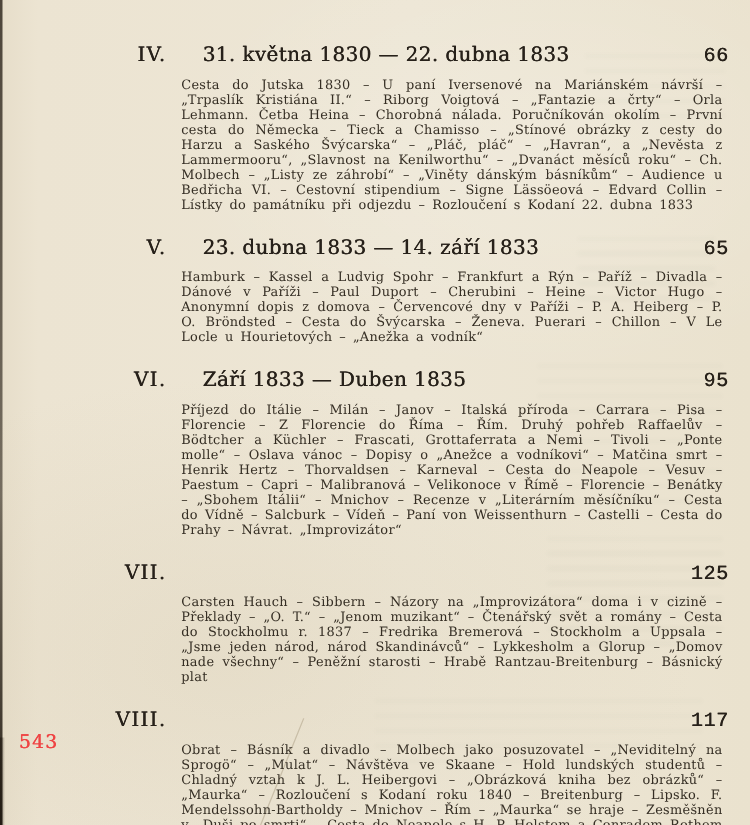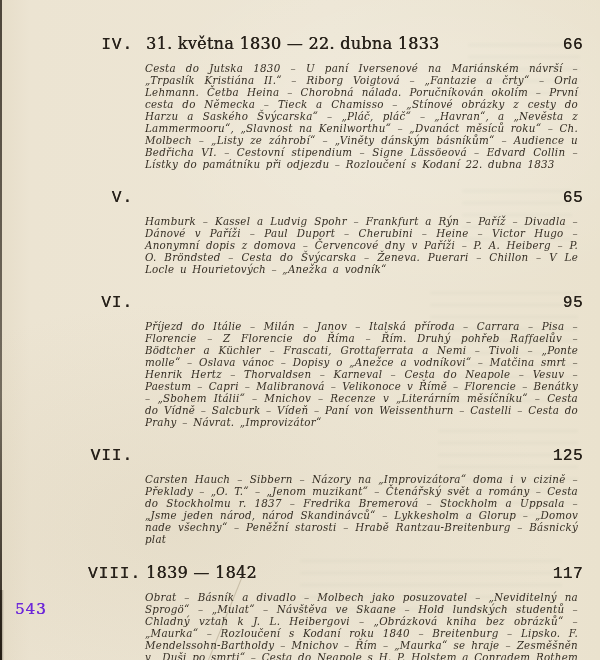--- a/index.html
+++ b/index.html
@@ -28,30 +28,30 @@
   .g4{left:438px;top:430px;width:140px;height:88px;}
   .g5{left:300px;top:560px;width:262px;height:58px;}
   .crease{position:absolute;left:208px;bottom:0;width:1px;height:92px;
     background:rgba(120,100,70,.28);transform:rotate(22deg);transform-origin:bottom;}
 
   .content{position:relative;padding:34px 17px 0 88px;}
 
   .section{margin-bottom:18px;}
   .heading{display:flex;align-items:baseline;font-size:16px;line-height:20px;
     color:#27211a;text-shadow:.3px 0 0 currentColor;}
-  .numeral{width:45px;text-align:right;letter-spacing:1px;flex:none;font-family:Liberation Mono, monospace;}
-  .title{margin-left:13px;letter-spacing:.3px;white-space:nowrap;text-align:right;}
+  .numeral{width:45px;text-align:right;letter-spacing:1px;flex:none;}
+  .title{margin-left:29px;letter-spacing:.3px;white-space:nowrap;text-align:right;}
   .pageno{margin-left:auto;letter-spacing:.5px;font-family:Liberation Mono, monospace;}
 
   .desc{margin:7px auto 0 57px;width:433px;
-    font-style:italic;font-size:10.3px;line-height:12px;
+    font-size:10.3px;line-height:12px;
     text-align:justify;color:#352e24;letter-spacing:.25px;word-spacing:2px;}
 
-  .folio{position:absolute;left:15px;top:600px;font-size:15px;
-    color:#6d28d9;text-shadow:.3px 0 0 currentColor;letter-spacing:1px;}
+  .folio{position:absolute;left:15px;top:584px;font-size:15px;
+    color:#ef4444;text-shadow:.3px 0 0 currentColor;letter-spacing:1px;}
 </style>
 </head>
 <body>
 
 <div class="edge-left"></div>
 <div class="edge-left-foot"></div>
 
 <div class="ghost g1"></div>
 <div class="ghost g2"></div>
 <div class="ghost g3"></div>
@@ -66,45 +66,46 @@
       <span class="numeral">IV.</span>
       <span class="title">31. května 1830 — 22. dubna 1833</span>
       <span class="pageno">66</span>
     </div>
     <p class="desc">Cesta do Jutska 1830 – U paní Iversenové na Mariánském návrší – „Trpaslík Kristiána II.“ – Riborg Voigtová – „Fantazie a črty“ – Orla Lehmann. Četba Heina – Chorobná nálada. Poručníkován okolím – První cesta do Německa – Tieck a Chamisso – „Stínové obrázky z cesty do Harzu a Saského Švýcarska“ – „Pláč, pláč“ – „Havran“, a „Nevěsta z Lammermooru“, „Slavnost na Kenilworthu“ – „Dvanáct měsíců roku“ – Ch. Molbech – „Listy ze záhrobí“ – „Viněty dánským básníkům“ – Audience u Bedřicha VI. – Cestovní stipendium – Signe Lässöeová – Edvard Collin – Lístky do památníku při odjezdu – Rozloučení s Kodaní 22. dubna 1833</p>
   </div>
 
   <div class="section">
     <div class="heading">
       <span class="numeral">V.</span>
+      <span class="title">23. dubna 1833 — 14. září 1833</span>
       <span class="pageno">65</span>
     </div>
     <p class="desc">Hamburk – Kassel a Ludvig Spohr – Frankfurt a Rýn – Paříž – Divadla – Dánové v Paříži – Paul Duport – Cherubini – Heine – Victor Hugo – Anonymní dopis z domova – Červencové dny v Paříži – P. A. Heiberg – P. O. Bröndsted – Cesta do Švýcarska – Ženeva. Puerari – Chillon – V Le Locle u Hourietových – „Anežka a vodník“</p>
   </div>
 
   <div class="section">
     <div class="heading">
       <span class="numeral">VI.</span>
+      <span class="title">Září 1833 — Duben 1835</span>
       <span class="pageno">95</span>
     </div>
     <p class="desc">Příjezd do Itálie – Milán – Janov – Italská příroda – Carrara – Pisa – Florencie – Z Florencie do Říma – Řím. Druhý pohřeb Raffaelův – Bödtcher a Küchler – Frascati, Grottaferrata a Nemi – Tivoli – „Ponte molle“ – Oslava vánoc – Dopisy o „Anežce a vodníkovi“ – Matčina smrt – Henrik Hertz – Thorvaldsen – Karneval – Cesta do Neapole – Vesuv – Paestum – Capri – Malibranová – Velikonoce v Římě – Florencie – Benátky – „Sbohem Itálii“ – Mnichov – Recenze v „Literárním měsíčníku“ – Cesta do Vídně – Salcburk – Vídeň – Paní von Weissenthurn – Castelli – Cesta do Prahy – Návrat. „Improvizátor“</p>
   </div>
 
   <div class="section">
     <div class="heading">
       <span class="numeral">VII.</span>
       <span class="pageno">125</span>
     </div>
     <p class="desc">Carsten Hauch – Sibbern – Názory na „Improvizátora“ doma i v cizině – Překlady – „O. T.“ – „Jenom muzikant“ – Čtenářský svět a romány – Cesta do Stockholmu r. 1837 – Fredrika Bremerová – Stockholm a Uppsala – „Jsme jeden národ, národ Skandinávců“ – Lykkesholm a Glorup – „Domov nade všechny“ – Peněžní starosti – Hrabě Rantzau-Breitenburg – Básnický plat</p>
   </div>
 
   <div class="section">
     <div class="heading">
       <span class="numeral">VIII.</span>
-      <span class="title">1839 — 1842</span>
       <span class="pageno">117</span>
     </div>
     <p class="desc">Obrat – Básník a divadlo – Molbech jako posuzovatel – „Neviditelný na Sprogö“ – „Mulat“ – Návštěva ve Skaane – Hold lundských studentů – Chladný vztah k J. L. Heibergovi – „Obrázková kniha bez obrázků“ – „Maurka“ – Rozloučení s Kodaní roku 1840 – Breitenburg – Lipsko. F. Mendelssohn-Bartholdy – Mnichov – Řím – „Maurka“ se hraje – Zesměšněn v „Duši po smrti“ – Cesta do Neapole s H. P. Holstem a Conradem Rothem – Plavba do Řecka – V Aténách – Plán na dílo o Ahasverovi – Z Piraea do Cařihradu. Smyrna – Cařihrad – Na Černém moři – Dunajská příroda – Návrat – „Básníkův bazar“ – Neobratná zpráva v novinách – Zneuznání a beztaktnost doma</p>
   </div>
 </div>
 </main>
 
 <div class="folio">543</div>
 
 </body></html>

